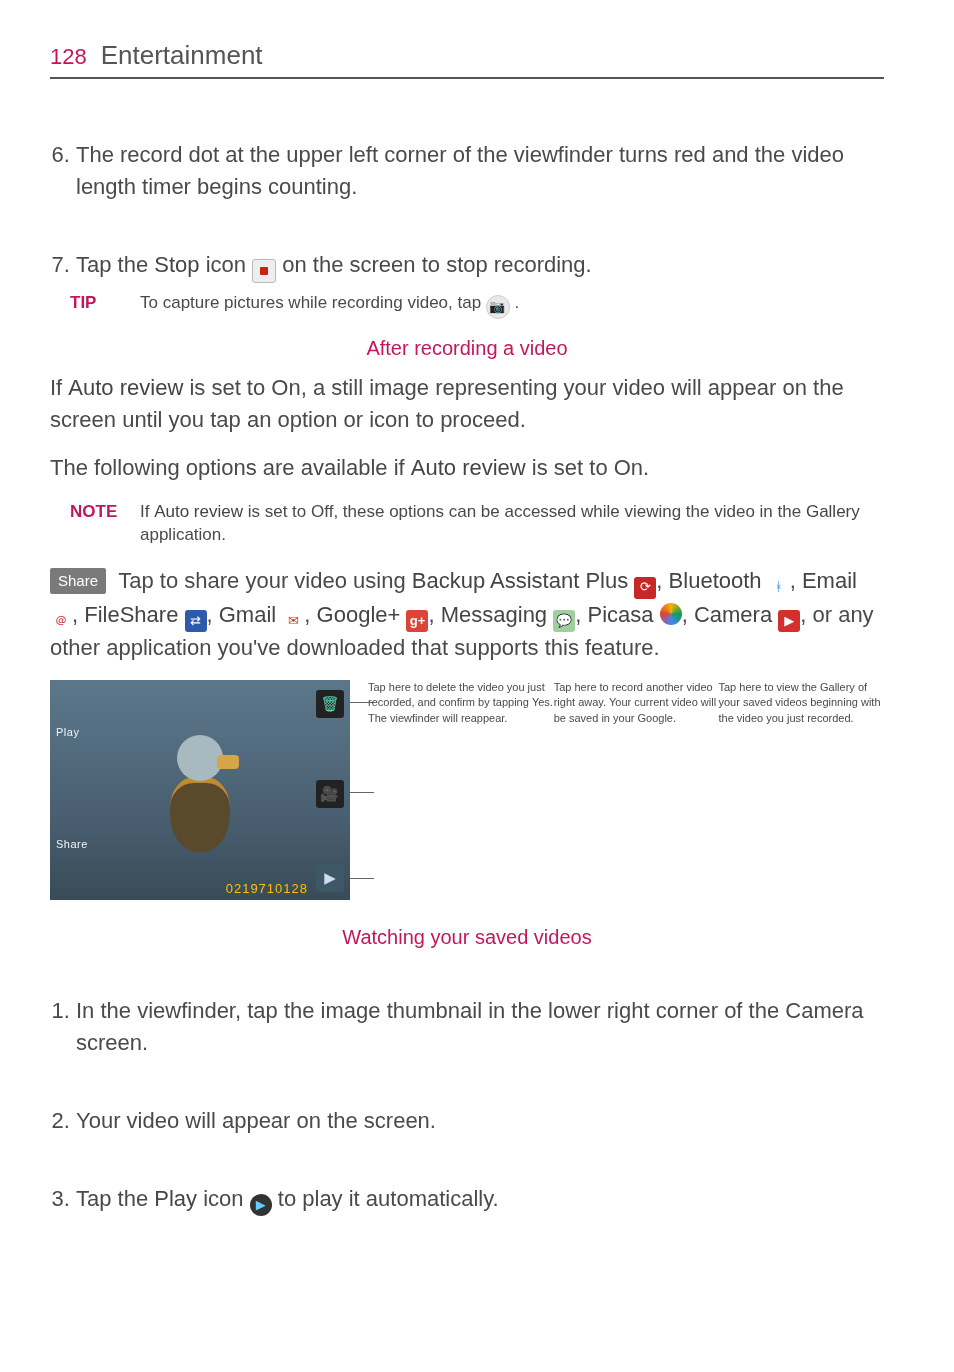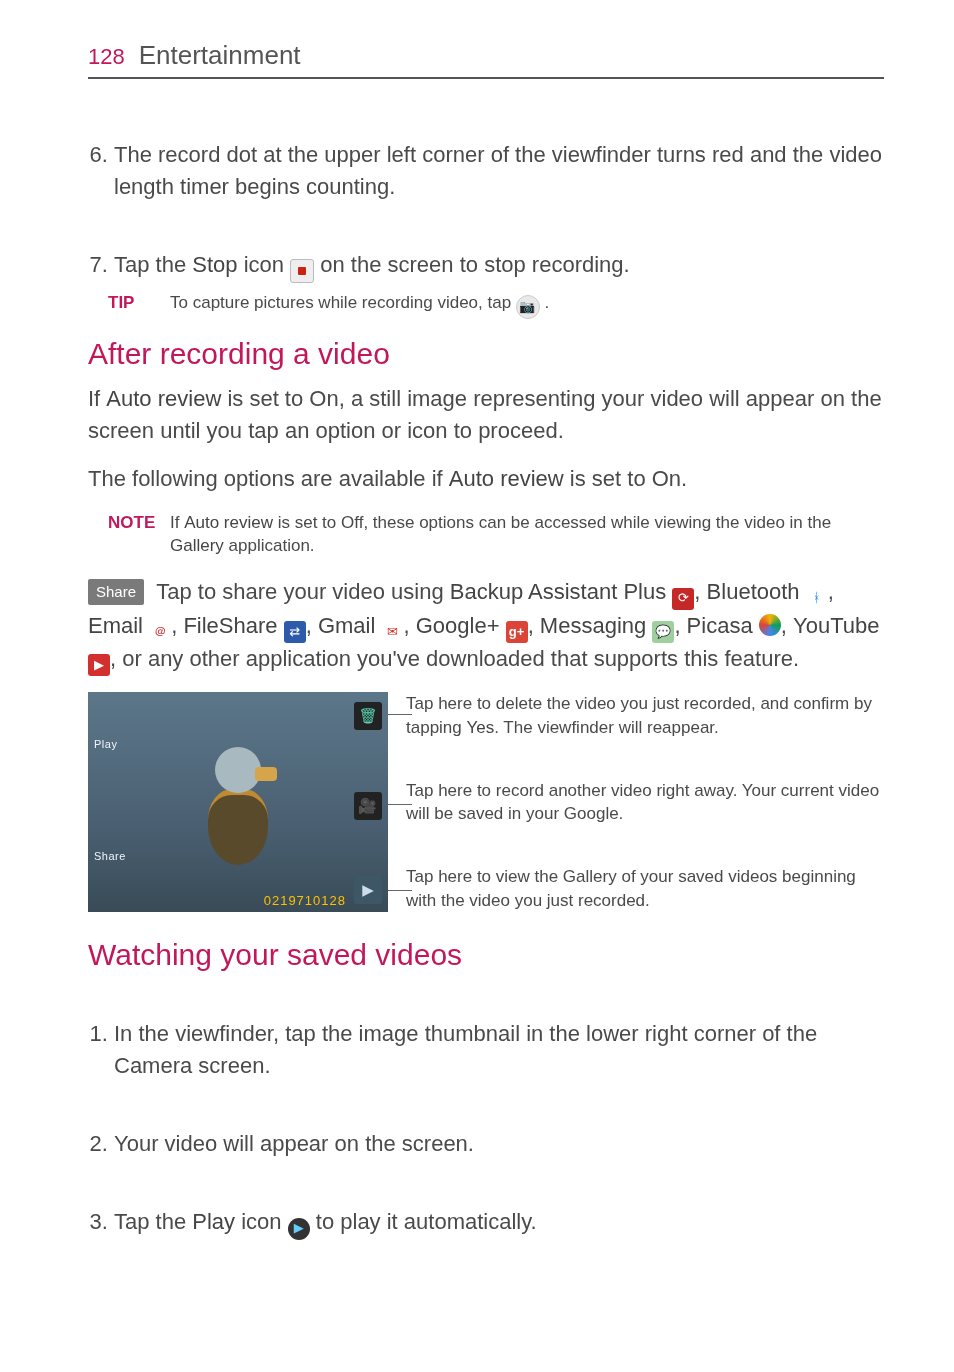--- a/index.html
+++ b/index.html
@@ -7,21 +7,21 @@
     padding: 0;
     background: #ffffff;
     font-family: "Helvetica Neue", Arial, sans-serif;
     color: #4a4a4a;
     font-weight: 300;
   }
   .page {
     width: 954px;
     min-height: 1372px;
     box-sizing: border-box;
-    padding: 40px 70px 70px 88px;
+    padding: 40px 70px 70px 50px;
     position: relative;
   }
   .header-row {
     display: flex;
     align-items: baseline;
     border-bottom: 2px solid #555;
     padding-bottom: 6px;
     margin-bottom: 60px;
   }
   .page-number {
@@ -41,37 +41,38 @@
     font-size: 22px;
     line-height: 1.45;
   }
   ol.main-list > li {
     margin-bottom: 8px;
     margin-top: 46px;
   }
   .bold { font-weight: 500; color: #444; }
   .tip-row, .note-row {
     display: flex;
-    gap: 12px;
+    gap: 20px;
     margin: 6px 0 18px 20px;
     font-size: 17px;
     line-height: 1.4;
   }
   .tip-label, .note-label {
     color: #c2185b;
     font-weight: 600;
     flex: 0 0 auto;
     min-width: 50px;
   }
   .tip-body, .note-body { flex: 1; }
   .subhead {
     color: #c2185b;
-    font-size: 30px;
+    font-size: 20px;
     font-weight: 400;
     margin: 14px 0 12px 0;
+    text-align: center;
   }
   .body-para {
     font-size: 22px;
     line-height: 1.45;
     margin: 0 0 16px 0;
   }
   .icon-box {
     display: inline-flex;
     align-items: center;
     justify-content: center;
@@ -151,24 +152,24 @@
     position:absolute;width:22px;height:14px;background:#d6a44a;border-radius:4px;
     left:40px;top:20px;
   }
   .duck .body{
     width:60px;height:70px;border-radius:40% 40% 50% 50%;
     background:#5a4a2c;margin:-4px auto 0;
     border-top:6px solid #c08a30;
   }
   .callouts {
     flex: 1;
-    font-size: 17px;
+    font-size: 11px;
     line-height: 1.4;
     display: flex;
-    flex-direction: column;
+    flex-direction: row;
     justify-content: space-between;
     height: 220px;
   }
   .callouts .c-item {
     position: relative;
     padding-left: 0;
   }
   .lead-line {
     position:absolute;
     height:1px;
@@ -236,21 +237,21 @@
     <span class="bold">FileShare</span>
     <span class="icon-box" style="background:#2e5aac;color:#fff;">⇄</span>,
     <span class="bold">Gmail</span>
     <span class="icon-box" style="background:#fff;color:#d93025;">✉</span>,
     <span class="bold">Google+</span>
     <span class="icon-box" style="background:#db4437;color:#fff;font-weight:600;">g+</span>,
     <span class="bold">Messaging</span>
     <span class="icon-box" style="background:#9fcf9f;color:#fff;">💬</span>,
     <span class="bold">Picasa</span>
     <span class="icon-box" style="background:conic-gradient(#f4b400,#0f9d58,#4285f4,#db4437,#f4b400);border-radius:50%;"></span>,
-    <span class="bold">YouTube</span>
+    <span class="bold">Camera</span>
     <span class="icon-box" style="background:#d32f2f;color:#fff;">▶</span><span>, or any other application you've downloaded that supports this feature.</span>
   </p>
 
   <div class="anno-row" style="position:relative;">
     <div class="shot">
       <span class="side-label" style="top:46px;">Play</span>
       <span class="side-label" style="top:158px;">Share</span>
       <span class="ts">0219710128</span>
       <div class="duck">
         <div class="head">

